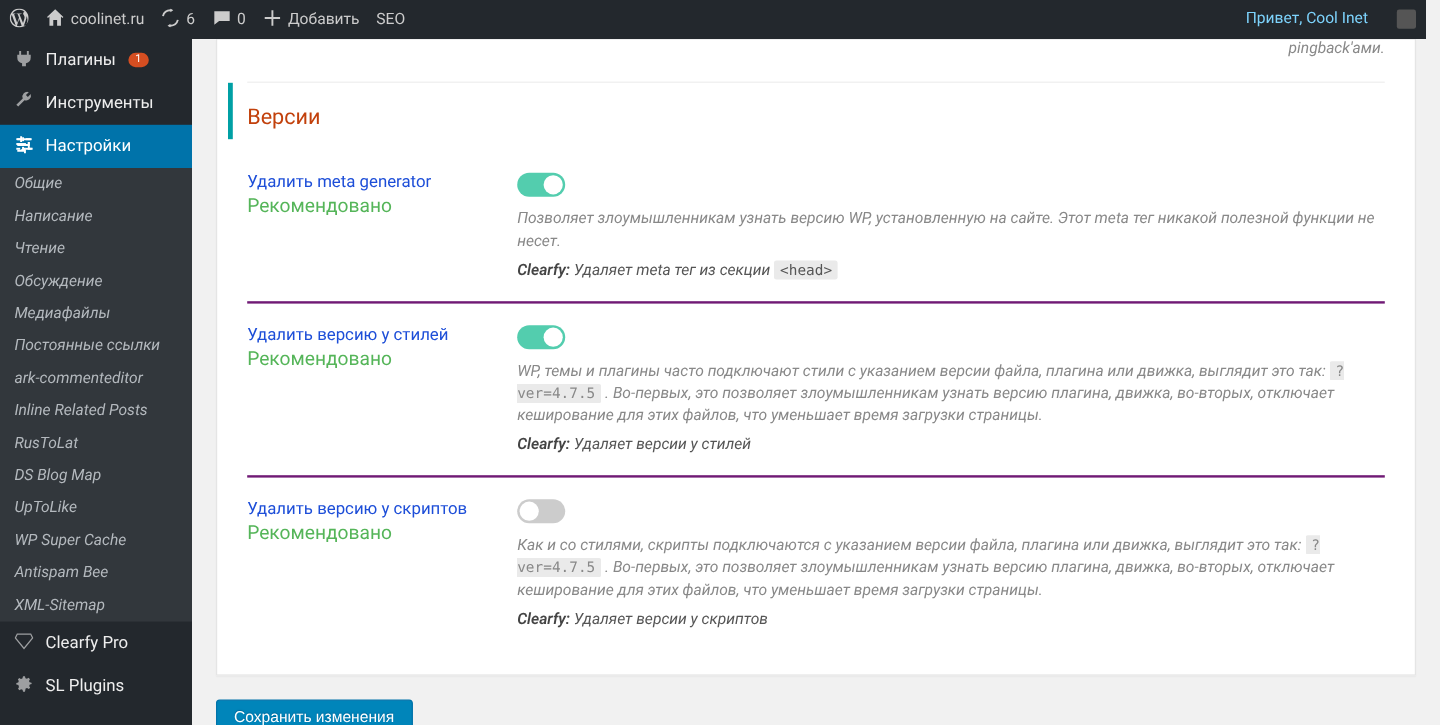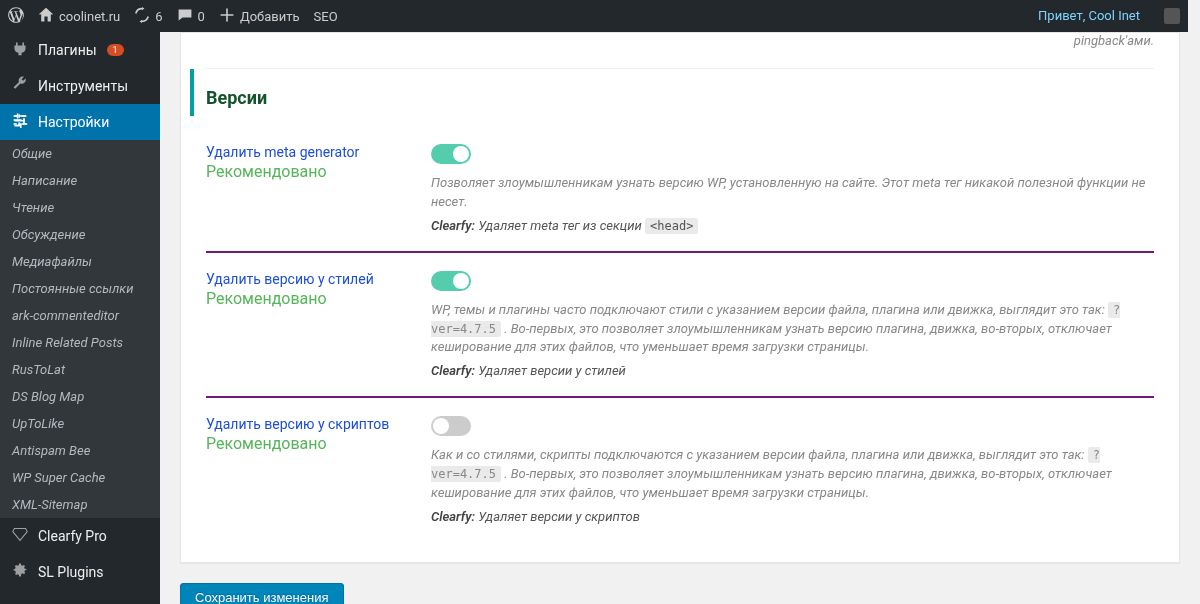--- a/index.html
+++ b/index.html
@@ -20,21 +20,21 @@
 .menu-icon { width: 20px; text-align: center; font-size: 16px; opacity: .6; }
 .menu-item.current .menu-icon { opacity: 1; }
 .menu-badge { background: #d54e21; color: #fff; border-radius: 10px; font-size: 9px; padding: 1px 6px; margin-left: 2px; }
 .submenu { background: #32373c; }
 .submenu .menu-item { padding: 6px 12px; font-size: 13px; color: #b4b9be; font-style: italic; }
 
 
 .content { margin-left: 160px; margin-top: 32px; padding: 0 20px 40px 20px; }
 .panel { background: #fff; padding: 0 25px 20px 25px; margin-bottom: 20px; border: 1px solid #e5e5e5; box-shadow: 0 1px 1px rgba(0,0,0,.04); }
 .panel-intro { padding: 0 0 10px 0; color: #888; font-style: italic; font-size: 13px; text-align: right; }
-.section-title { font-size: 18px; font-weight: 700; color: #14532d; padding: 18px 0 8px 0; border-left: 4px solid #00a0a5; padding-left: 12px; margin-left: -16px; margin-bottom: 10px; }
+.section-title { font-size: 18px; font-weight: 400; color: #c2410c; padding: 18px 0 8px 0; border-left: 4px solid #00a0a5; padding-left: 12px; margin-left: -16px; margin-bottom: 10px; }
 .section-divider { border-top: 1px solid #eee; margin-top: 10px; }
 .setting-row { display: flex; padding: 18px 0; border-top: 2px solid #701a75; }
 .setting-row:first-of-type { border-top: none; }
 .setting-label { width: 225px; flex-shrink: 0; padding-right: 20px; }
 .setting-label-title { color: #1d4ed8; font-size: 14px; }
 .setting-rec { color: #55b559; font-size: 16px; margin-top: 2px; }
 .setting-body { flex: 1; }
 .setting-desc { color: #888; font-style: italic; font-size: 13px; line-height: 1.45; margin-top: 10px; }
 .setting-action { color: #555; font-size: 13px; margin-top: 6px; }
 .setting-action b { font-weight: 600; font-style: normal; color: #444; }
@@ -141,22 +141,22 @@
       <div class="menu-item">Написание</div>
       <div class="menu-item">Чтение</div>
       <div class="menu-item">Обсуждение</div>
       <div class="menu-item">Медиафайлы</div>
       <div class="menu-item">Постоянные ссылки</div>
       <div class="menu-item">ark-commenteditor</div>
       <div class="menu-item">Inline Related Posts</div>
       <div class="menu-item">RusToLat</div>
       <div class="menu-item">DS Blog Map</div>
       <div class="menu-item">UpToLike</div>
+      <div class="menu-item">WP Super Cache</div>
       <div class="menu-item">Antispam Bee</div>
-      <div class="menu-item">WP Super Cache</div>
       <div class="menu-item">XML-Sitemap</div>
     </div>
   <div id="extra-menu">
       <div class="menu-item">
         <span class="menu-icon"><svg viewBox="0 0 20 20">
             <path d="M3 3h14l2 4-9 11L1 7z" fill="none" stroke="currentColor" stroke-width="1.3"></path>
           </svg></span>
     <span>Clearfy Pro</span>
       </div>
       <div class="menu-item">

